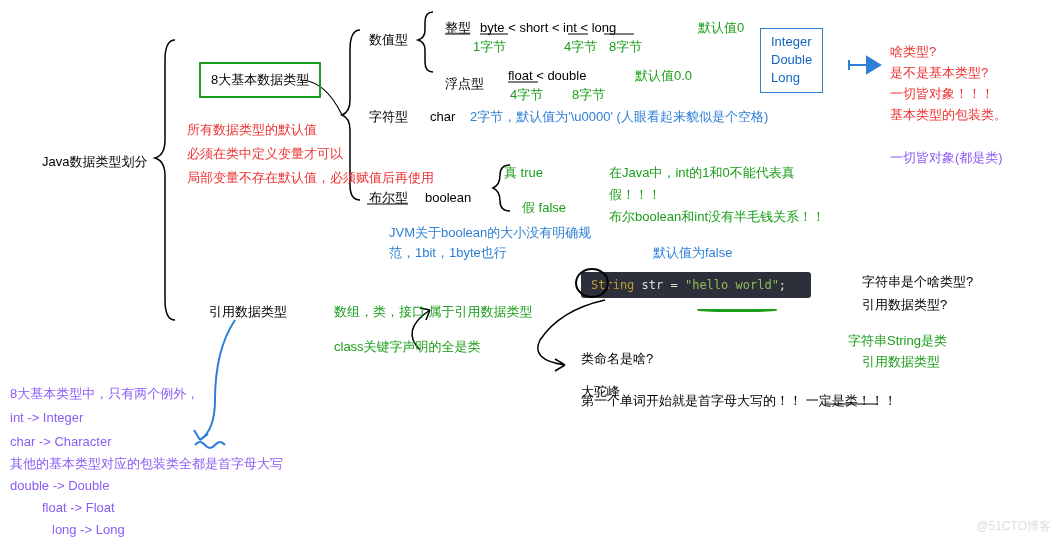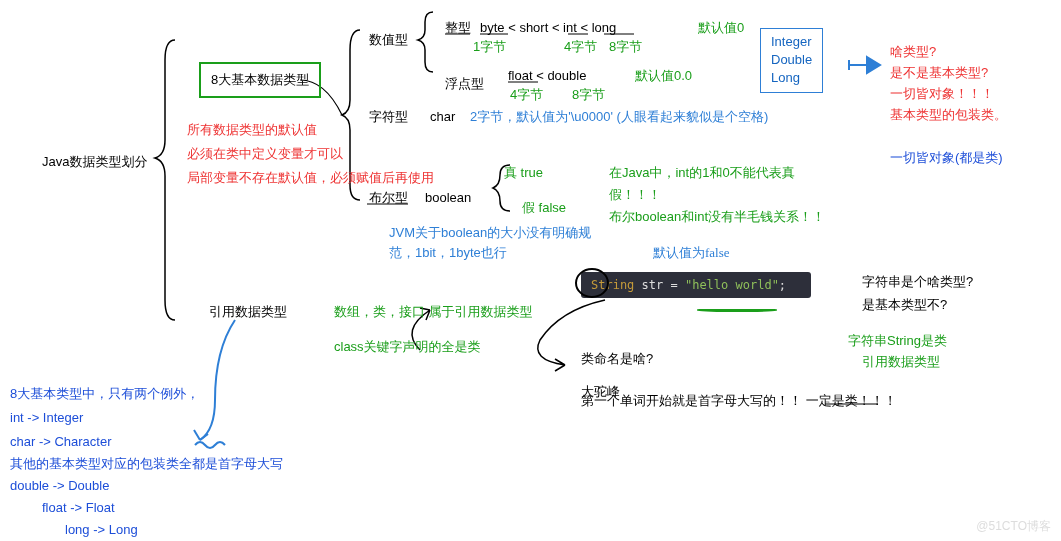--- a/index.html
+++ b/index.html
@@ -10,21 +10,21 @@
     font-family: "Microsoft YaHei", Arial, sans-serif;
     font-size: 13px;
     background: #fff;
     overflow: hidden;
   }
   .txt { position: absolute; white-space: nowrap; line-height: 1.5; }
   .black { color: #000; }
   .red { color: #e33; }
   .green { color: #1a9e1a; }
   .blue { color: #2e7fd6; }
-  .purple { color: #1d4ed8; }
+  .purple { color: #8b5cf6; }
   .dkblue { color: #1565c0; }
   .box-green { border: 2px solid #1a9e1a; padding: 6px 10px; }
   .box-blue { border: 1px solid #2e7fd6; padding: 4px 10px; }
   .codebox {
     position: absolute;
     background: #2d2f3a;
     color: #ddd;
     font-family: Consolas, monospace;
     font-size: 12px;
     padding: 6px 10px;
@@ -120,21 +120,21 @@
 
 <div class="txt black" style="left:369px; top:188px;">布尔型</div>
 <div class="txt black" style="left:425px; top:188px;">boolean</div>
 <div class="txt green" style="left:504px; top:163px;">真 true</div>
 <div class="txt green" style="left:522px; top:198px;">假 false</div>
 <div class="txt blue" style="left:389px; top:223px;">JVM关于boolean的大小没有明确规</div>
 <div class="txt blue" style="left:389px; top:243px;">范，1bit，1byte也行</div>
 <div class="txt green" style="left:609px; top:163px;">在Java中，int的1和0不能代表真</div>
 <div class="txt green" style="left:609px; top:185px;">假！！！</div>
 <div class="txt green" style="left:609px; top:207px;">布尔boolean和int没有半毛钱关系！！</div>
-<div class="txt blue" style="left:653px; top:243px;font-family:Liberation Serif, serif;">默认值为false</div>
+<div class="txt blue" style="left:653px; top:243px;">默认值为false</div>
 
 <div class="txt dkblue box-blue" style="left:760px; top:28px; line-height:1.4;">
   <div>Integer</div>
   <div>Double</div>
   <div>Long</div>
 </div>
 <div class="txt red" style="left:890px; top:42px;">啥类型?</div>
 <div class="txt red" style="left:890px; top:63px;">是不是基本类型?</div>
 <div class="txt red" style="left:890px; top:84px;">一切皆对象！！！</div>
 <div class="txt red" style="left:890px; top:105px;">基本类型的包装类。</div>
@@ -144,32 +144,32 @@
 <div class="txt green" style="left:334px; top:302px;">数组，类，接口 属于引用数据类型</div>
 <div class="txt green" style="left:334px; top:337px;">class关键字声明的全是类</div>
 
 <div class="codebox" style="left:581px; top:272px; width:230px;">
   <span class="kw">String</span><span> str = </span><span class="str">"hello world"</span><span>;</span>
 </div>
 <div class="code-circle" style="left:575px; top:268px;"></div>
 <div class="underline-green" style="left:697px; top:308px; width:80px;"></div>
 
 <div class="txt black" style="left:862px; top:272px;">字符串是个啥类型?</div>
-<div class="txt black" style="left:862px; top:295px;">是基本类型不?</div>
+<div class="txt black" style="left:862px; top:295px;">引用数据类型?</div>
 <div class="txt green" style="left:848px; top:331px;">字符串String是类</div>
 <div class="txt green" style="left:862px; top:352px;">引用数据类型</div>
 
 <div class="txt black" style="left:581px; top:349px;">类命名是啥?</div>
 <div class="txt black" style="left:581px; top:370px;margin-top:12px;">大驼峰</div>
 <div class="txt black" style="left:581px; top:391px;">
   <span>第一个单词开始就是首字母大写的！！</span>
   <span>一定是类</span><span>！！！</span>
 </div>
 
 <div class="txt purple" style="left:10px; top:384px;">8大基本类型中，只有两个例外，</div>
 <div class="txt purple" style="left:10px; top:408px;">int -&gt; Integer</div>
 <div class="txt purple" style="left:10px; top:432px;">char -&gt; Character</div>
 <div class="txt purple" style="left:10px; top:454px;">其他的基本类型对应的包装类全都是首字母大写</div>
 <div class="txt purple" style="left:10px; top:476px;">double -&gt; Double</div>
 <div class="txt purple" style="left:10px; top:498px;margin-left:32px;">float -&gt; Float</div>
-<div class="txt purple" style="left:22px; top:520px;padding-left:43px;">long -&gt; Long</div>
+<div class="txt purple" style="left:9px; top:520px;padding-left:43px;">long -&gt; Long</div>
 
 <div class="watermark">@51CTO博客</div>
 
 </body></html>

